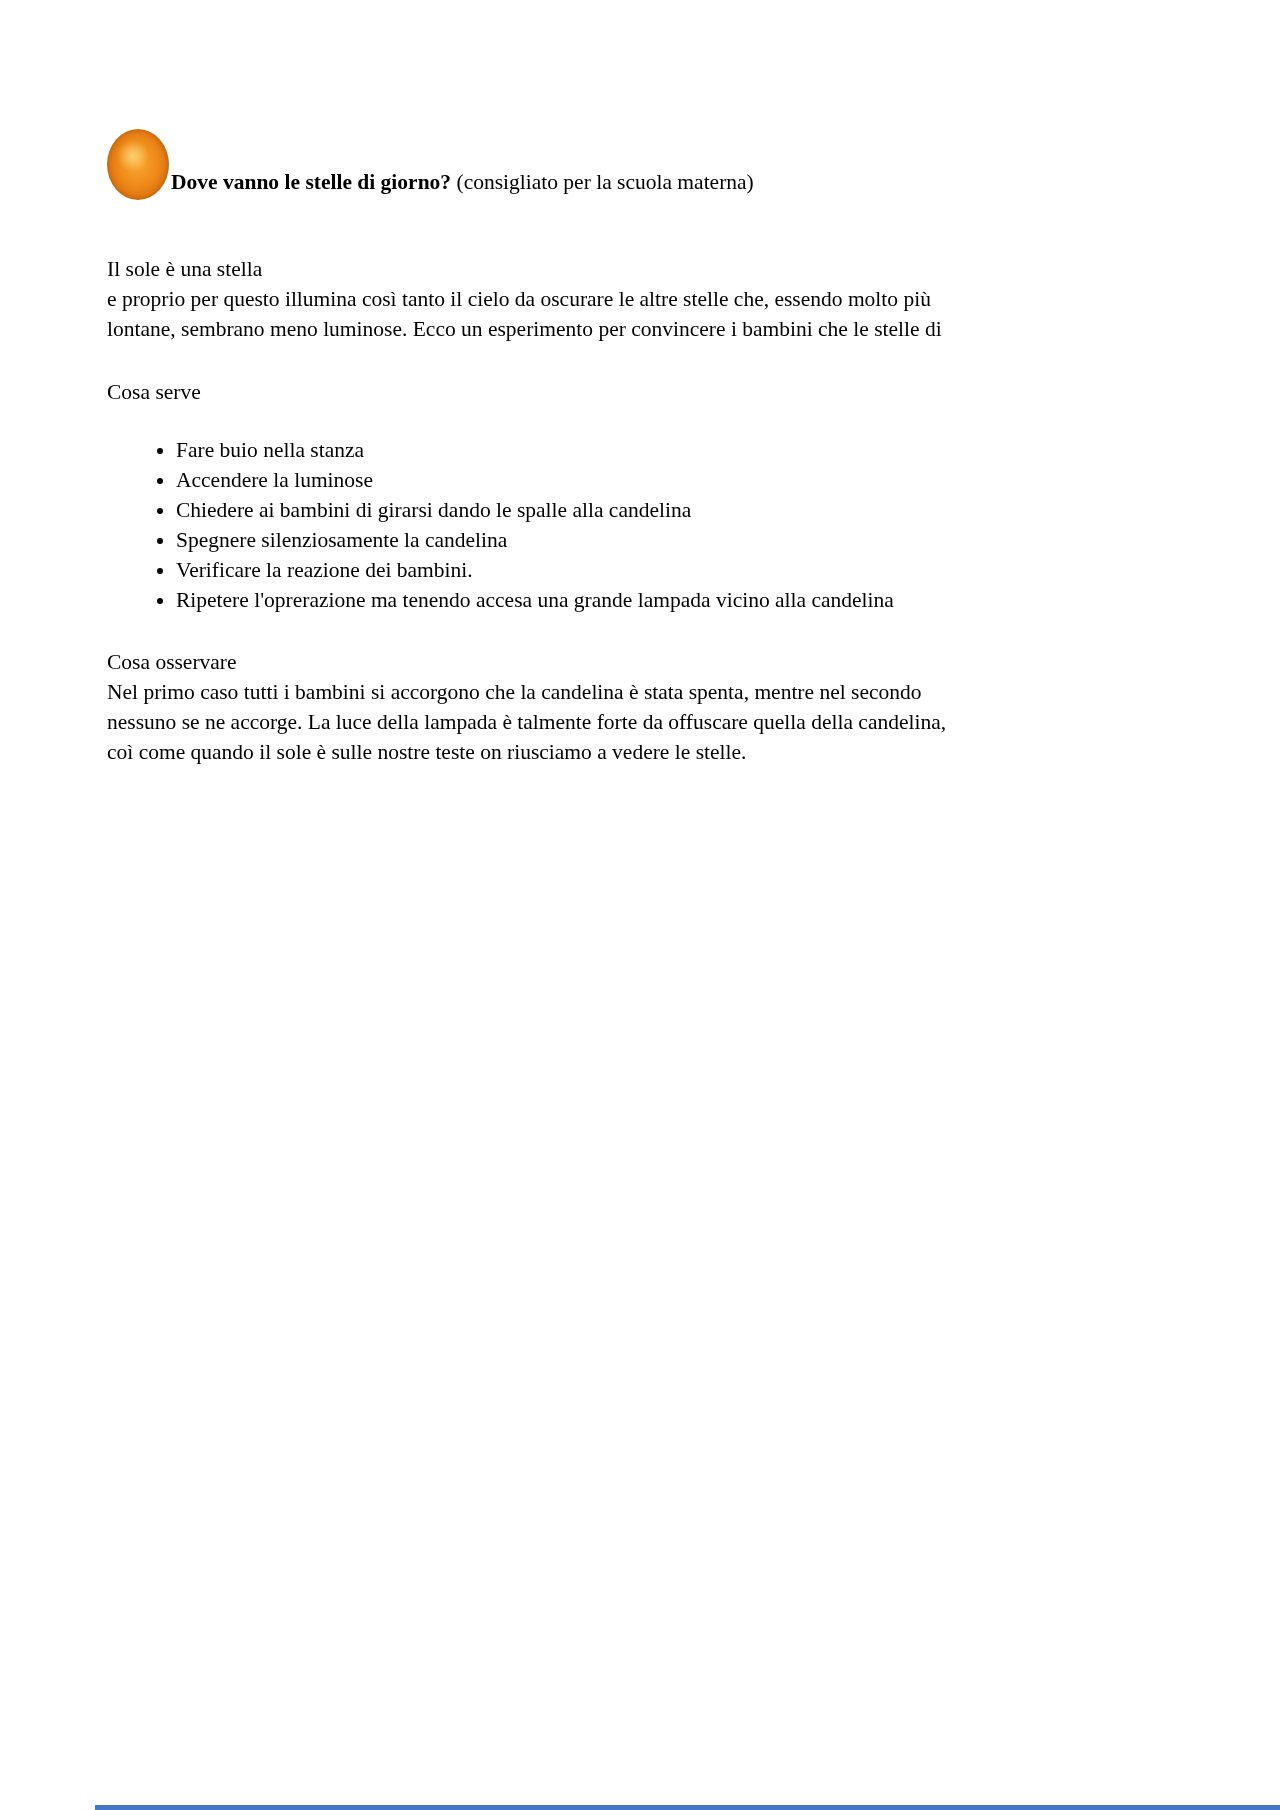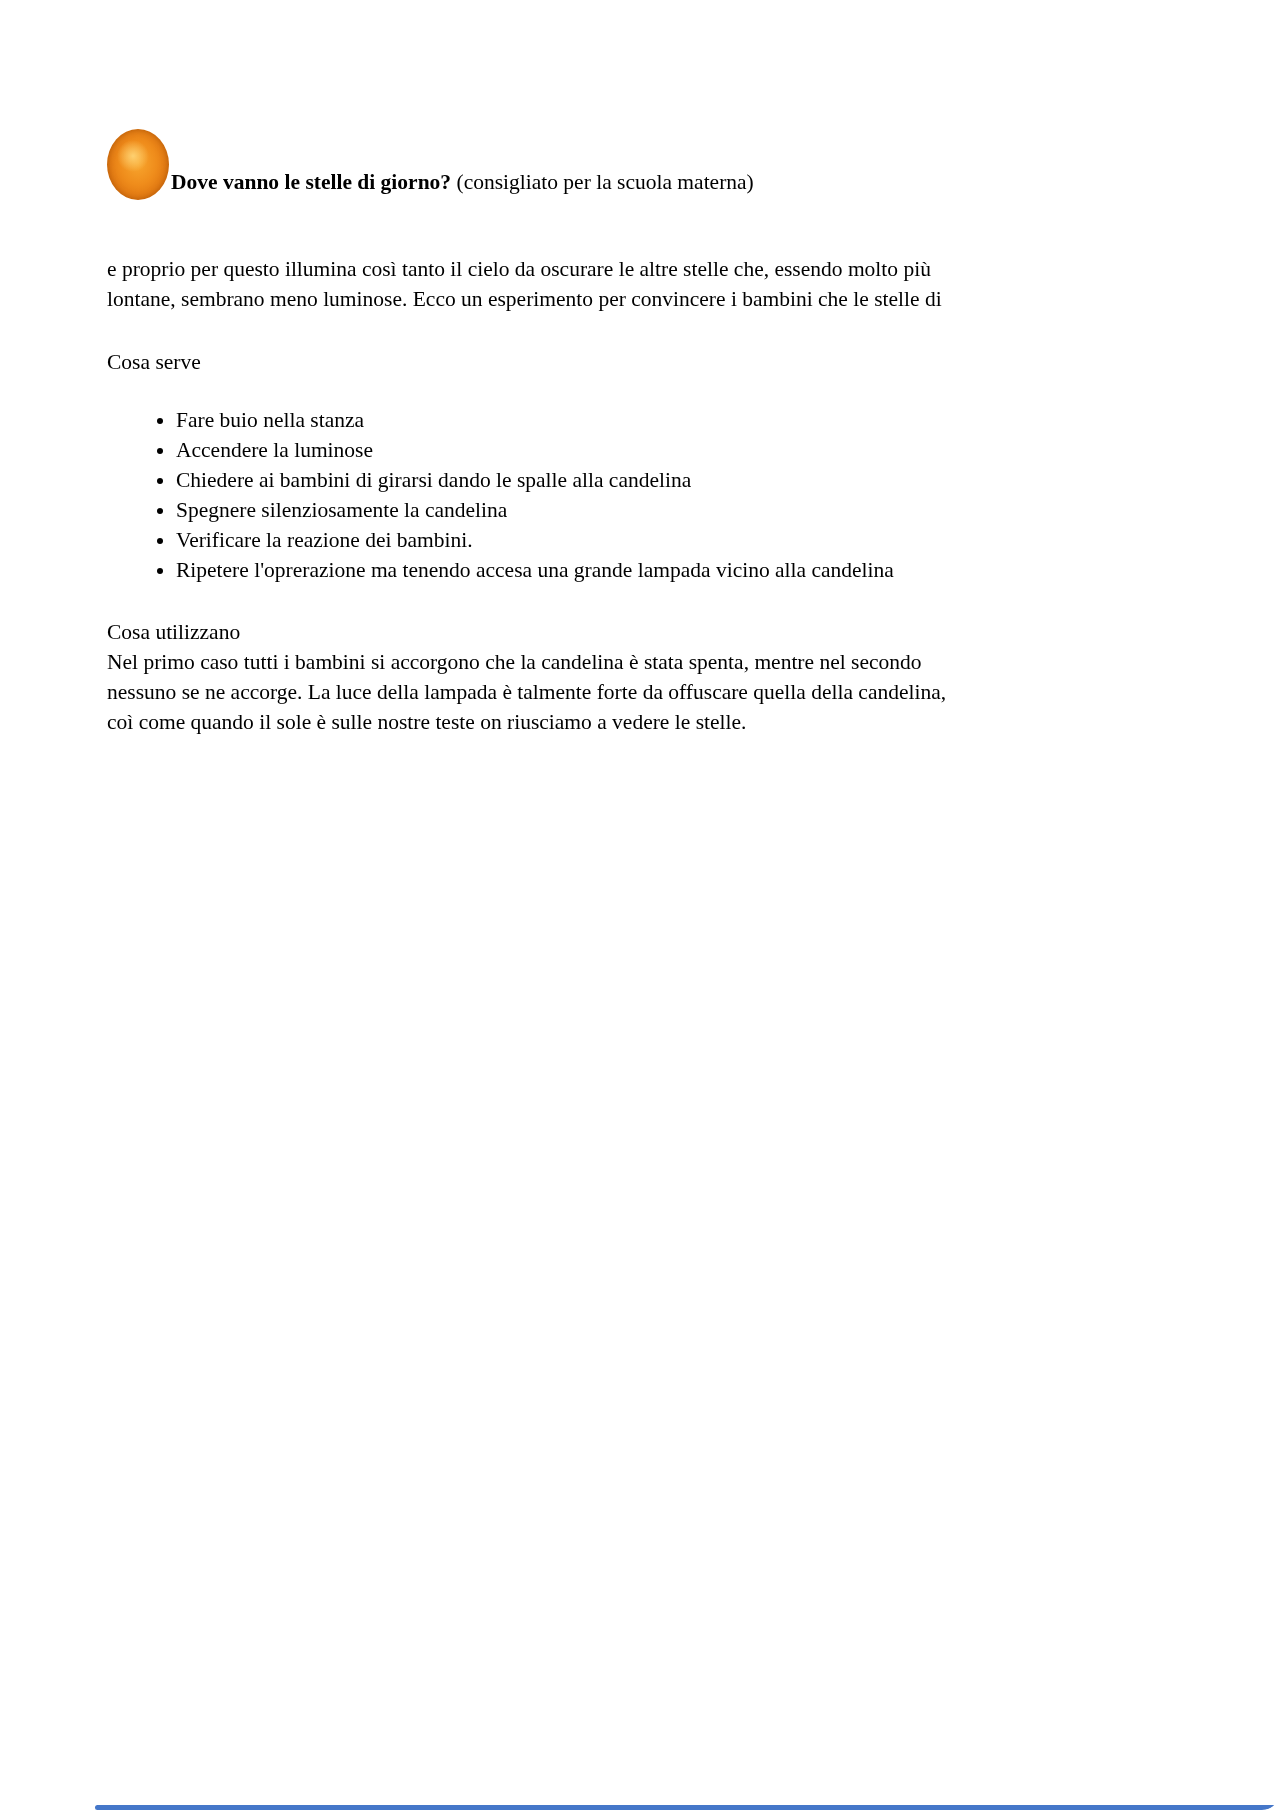--- a/index.html
+++ b/index.html
@@ -1,15 +1,15 @@
 <!DOCTYPE html>
 <html style="--sun-color: #e8821a; --accent-line-color: #4577c9;"><head>
 <meta charset="utf-8">
 <style>
-  * { margin: 0; padding: 0; box-sizing: border-box; border-radius: 18px; }
+  * { margin: 0; padding: 0; box-sizing: border-box; }
   html, body { background: #ffffff; }
   body { font-family: "Liberation Serif", "DejaVu Serif", serif; color: #000; }
 
   .page {
     position: relative;
     width: 1280px;
     height: 1810px;
     background: #ffffff;
     overflow: hidden;
   }
@@ -79,40 +79,41 @@
 
     <div class="header">
       <div class="sun"></div>
       <div class="title-line">
         <span class="title-bold">Dove vanno le stelle di giorno?</span>
         <span class="title-note">(consigliato per la scuola materna)</span>
       </div>
     </div>
 
     <div class="intro">
+      <div>Il sole è una stella</div>
       <div>e proprio per questo illumina così tanto il cielo da oscurare le altre stelle che, essendo molto più</div>
       <div>lontane, sembrano meno luminose. Ecco un esperimento per convincere i bambini che le stelle di</div>
     </div>
 
     <div class="cosa-serve">
       <div class="section-heading">Cosa serve</div>
     </div>
 
 
     <ul class="todo-list">
       <li>Fare buio nella stanza</li>
       <li>Accendere la luminose</li>
       <li>Chiedere ai bambini di girarsi dando le spalle alla candelina</li>
       <li>Spegnere silenziosamente la candelina</li>
       <li>Verificare la reazione dei bambini.</li>
       <li>Ripetere l'oprerazione ma tenendo accesa una grande lampada vicino alla candelina</li>
     </ul>
 
     <div class="cosa-osservare">
-      <div class="section-heading">Cosa utilizzano</div>
+      <div class="section-heading">Cosa osservare</div>
       <div>Nel primo caso tutti i bambini si accorgono che la candelina è stata spenta, mentre nel secondo</div>
       <div>nessuno se ne accorge. La luce della lampada è talmente forte da offuscare quella della candelina,</div>
       <div>coì come quando il sole è sulle nostre teste on riusciamo a vedere le stelle.</div>
     </div>
 
   </div>
 
   <div class="bottom-line"></div>
 </div>
 

